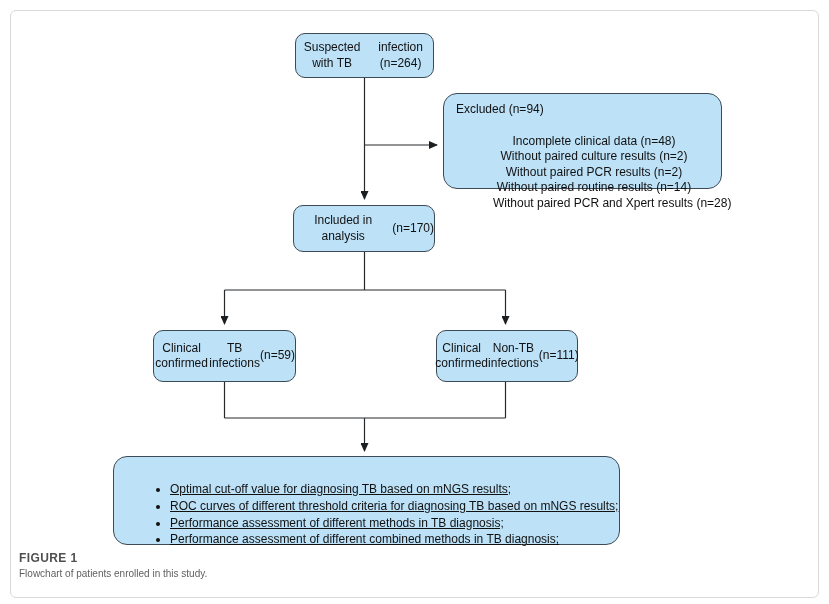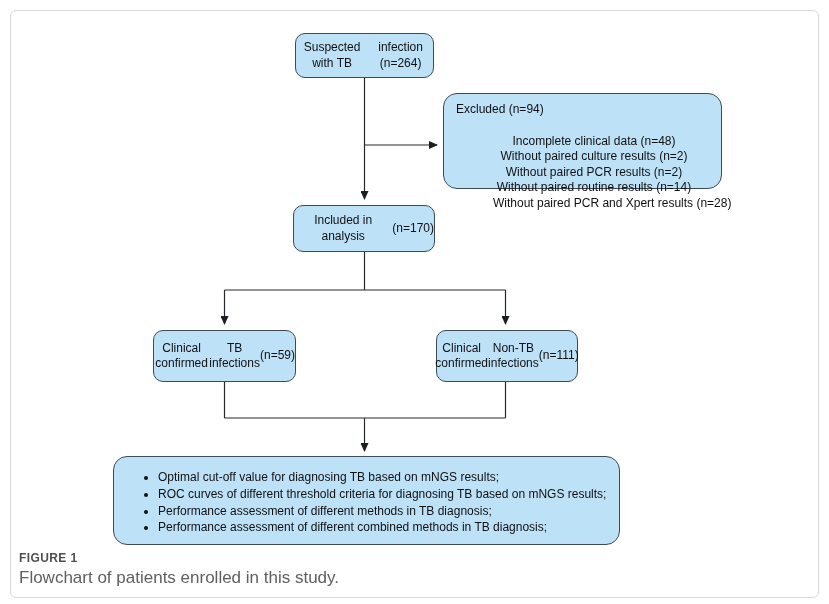--- a/index.html
+++ b/index.html
@@ -40,23 +40,24 @@
     flex-direction:row;
     align-items:center;
     justify-content:center;
     text-align:center;
   }
   .big-box{border-radius:14px;}
   .excluded-inner{padding:8px 10px 6px 12px;}
   .excluded-items{margin:16px;padding-left:21px;list-style:none;text-align:center;}
   .excluded-items li{white-space:nowrap;}
   .bullet-list{
-    margin:0;
+    margin:12px;
     padding:12px 10px 0 44px;
     list-style:disc;
+    text-decoration:underline;
   }
   .bullet-list li{
     line-height:16.8px;
     white-space:nowrap;
   }
   svg.connectors{
     position:absolute;left:0;top:0;
     pointer-events:none;
   }
   #caption{
@@ -64,21 +65,21 @@
     left:19px;top:551px;
     color:var(--caption);
   }
   #caption .cap-label{
     font-size:12px;
     font-weight:bold;
     letter-spacing:0.4px;
     color:var(--caption-label);
   }
   #caption .cap-text{
-    font-size:17px;
+    font-size:10px;
     margin-top:3px;
   }
 </style>
 </head>
 <body>
 
 <div id="stage">
 
   <div id="frame"></div>
 

